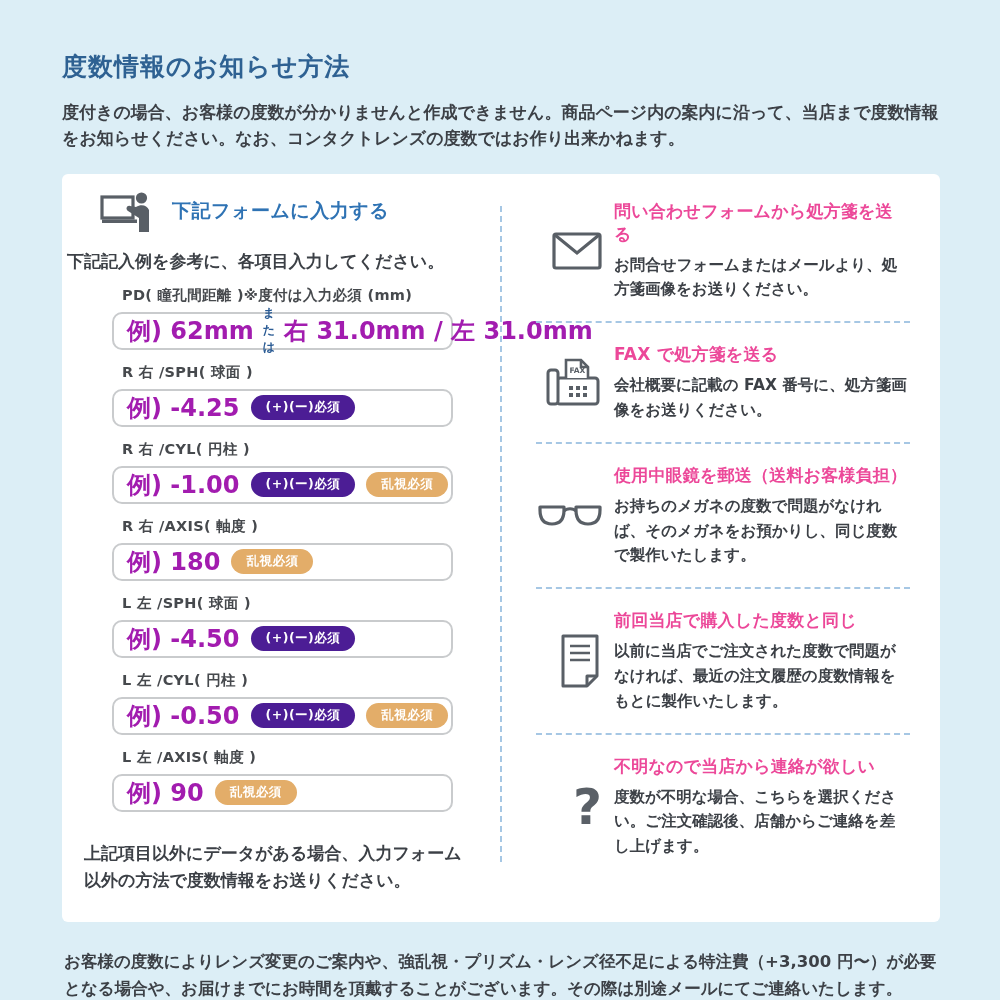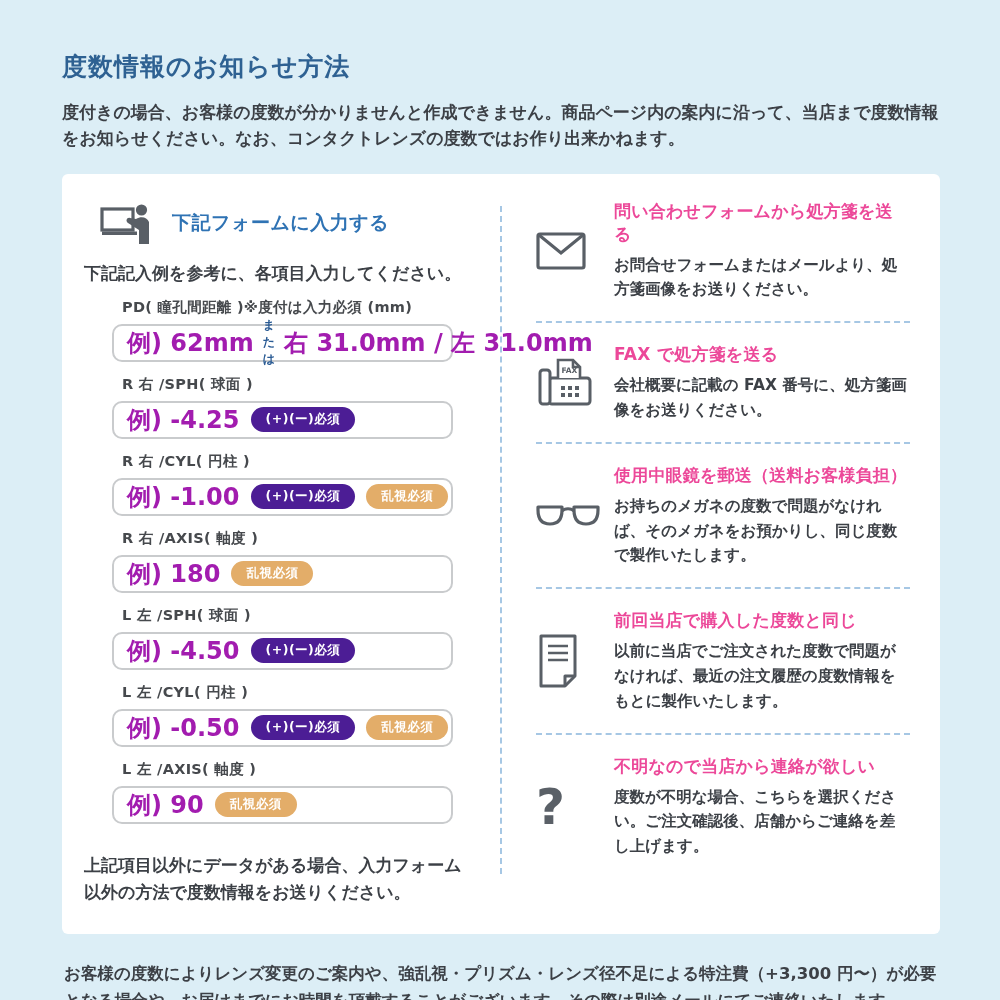--- a/index.html
+++ b/index.html
@@ -17,25 +17,25 @@
   }
   .intro {
     font-size:17px; font-weight:600; line-height:1.55;
     color:#3c4046; margin-bottom:22px; width:880px;
   }
   .card {
     background:#ffffff; border-radius:6px; width:878px;
     min-height:716px; display:flex; padding-bottom:28px;
   }
   
-  .col-left { width:438px; padding-top:28px; }
+  .col-left { width:438px; padding-top:16px; }
   .form-header { display:flex; align-items:center; gap:20px; margin-left:38px; }
   .form-header .hicon { flex:0 0 auto; display:block; }
   .col-heading { font-size:19px; font-weight:bold; color:#2f73b4; letter-spacing:.5px; }
-  .instruction { font-size:17px; font-weight:600; margin:18px 0 2px 22px; }
+  .instruction { font-size:17px; font-weight:600; margin:18px 0 2px 5px; }
   .fields { margin:6px 0 0 50px; width:341px; }
   .field-label { font-size:14.5px; font-weight:bold; color:#46494d; margin:13px 0 7px 10px; letter-spacing:.3px; }
   .field-box {
     border:2px solid #c9cbcd; border-radius:10px; background:#fff;
     height:38px; display:flex; align-items:center; gap:11px; padding:0 13px;
   }
   .ex { font-size:24px; font-weight:bold; color:#a21caf; white-space:nowrap; }
   .ex-small { font-size:12px; font-weight:bold; color:#2a5b94; margin:0 -2px; }
   .badge {
     display:inline-flex; align-items:center; justify-content:center;
@@ -43,21 +43,21 @@
     padding:4px 15px; white-space:nowrap; letter-spacing:.5px;
   }
   .badge.blue { background:#4c1d95; }
   .badge.orange { background:#e3ad69; }
   .left-note { font-size:17px; font-weight:600; line-height:1.6; margin:28px 0 0 22px; width:386px; }
   
   .divider-v { border-left:2px dashed #a6c7e4; margin:32px 0; }
   
   .col-right { flex:1; padding:26px 30px 0 34px; }
   .section { display:grid; grid-template-columns:66px 1fr; column-gap:12px; align-items:center; }
-  .sec-icon { display:flex; align-items:center; justify-content:flex-start; }
+  .sec-icon { display:flex; align-items:center; justify-content:flex-end; }
   .sec-heading { font-size:17px; font-weight:bold; color:#ec4899; margin-bottom:7px; letter-spacing:.2px; }
   .sec-body { font-size:15.5px; font-weight:600; line-height:1.6; color:#3c4046; }
   .hr-dashed { border:0; border-top:2px dashed #a6c7e4; margin:19px 0 20px; }
   .qmark { font-size:50px; font-weight:bold; color:#5a6067; line-height:1; }
   
   .footer-note {
     font-size:16.5px; font-weight:600; line-height:1.65;
     margin:26px 0 0 2px; width:888px;
   }
   svg { display:block; }

